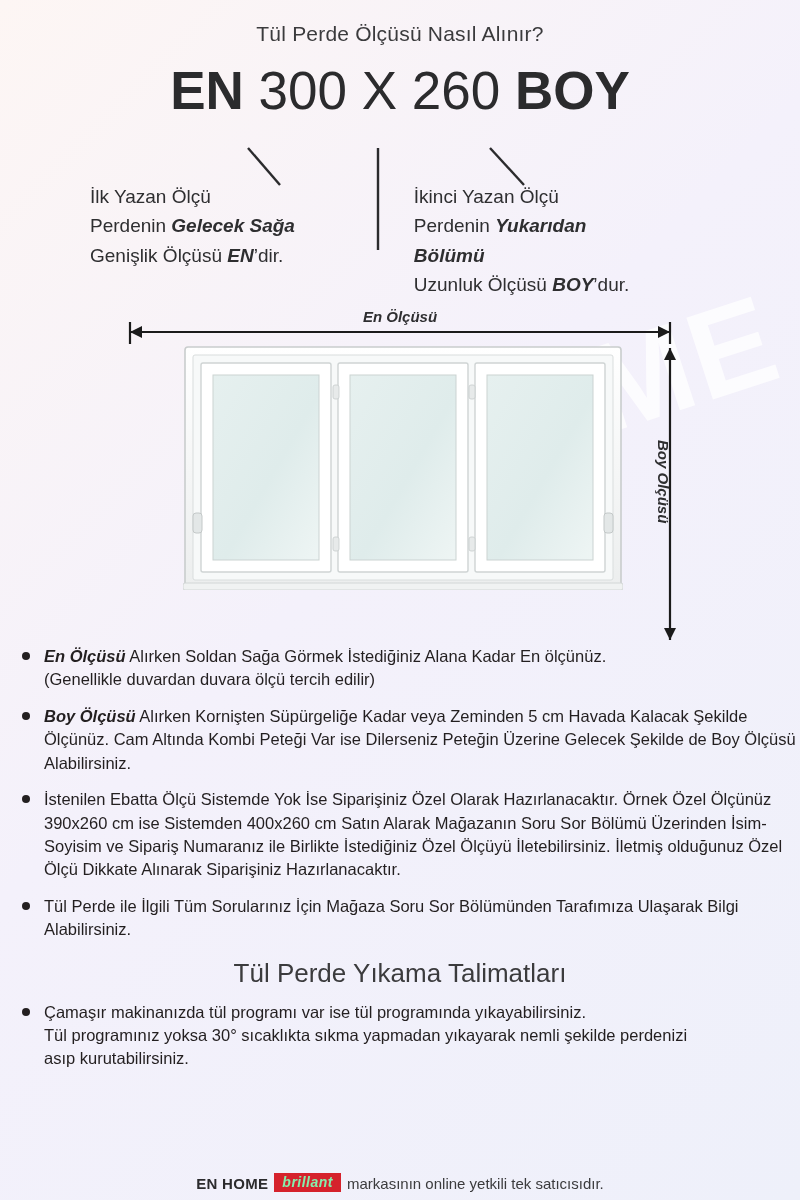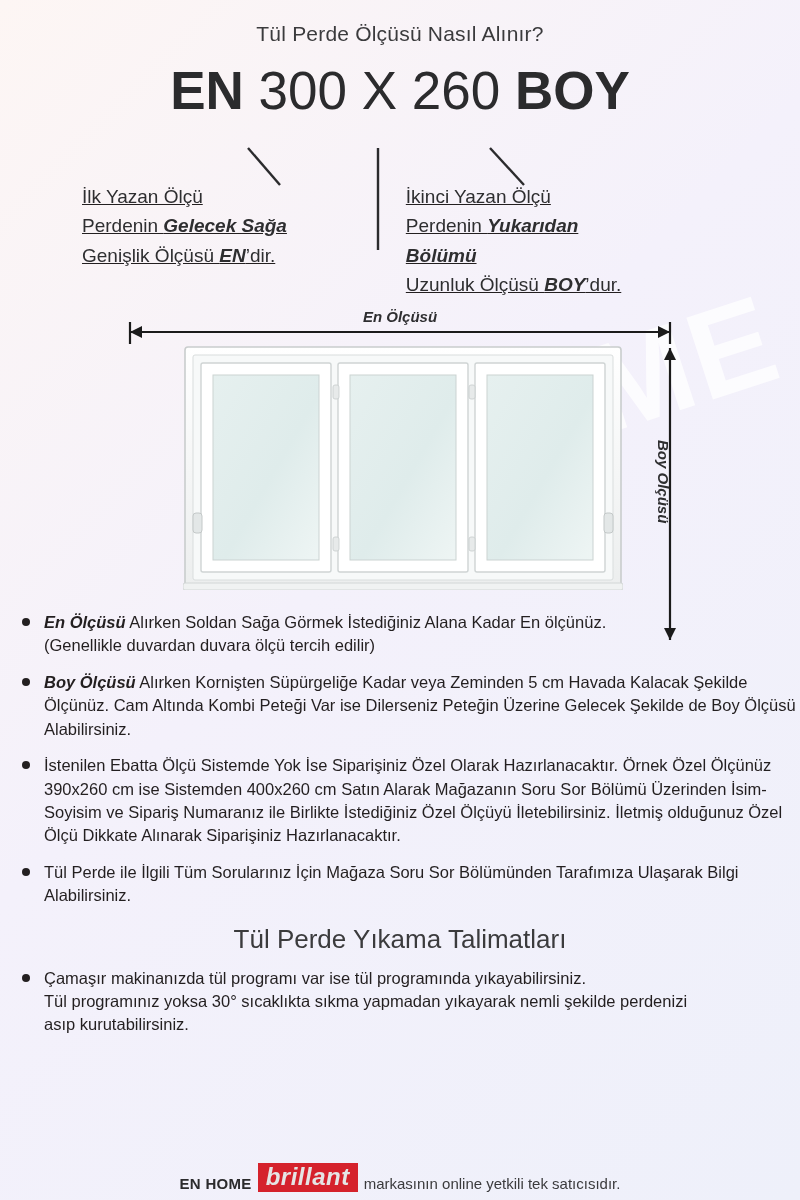--- a/index.html
+++ b/index.html
@@ -46,23 +46,22 @@
   }
   .headline .b { font-weight: bold; }
   .headline .l { font-weight: normal; }
 
   
   .connectors { position:absolute; left:0; top:130px; width:800px; height:120px; }
 
   
   .explain {
     position: absolute;
-    top: 182px; left: 4px; width: 648px;
+    top: 182px; left: 12px; width: 648px;
     display: flex;
-    text-decoration: underline;
   }
   .col {
     font-size: 19px;
     line-height: 1.55;
     color: #2e2e30;
   }
   .col.left { margin-left: 78px; width: 300px; }
   .col.right { margin-left: 100px; width: 330px; }
   .col i { font-style: italic; font-weight: bold; }
 
@@ -76,21 +75,21 @@
     position: absolute; left: 672px; top: 440px;
     font-size: 15px; font-style: italic; font-weight: bold; color:#2e2e30;
     transform: rotate(90deg); transform-origin: left top;
     white-space: nowrap;
   }
 
   
   .window-wrap { position:absolute; left:183px; top:345px; width:440px; height:245px; }
 
   
-  .content { position: absolute; top: 611px; left: 0; width: 800px; }
+  .content { position: absolute; top: 645px; left: 0; width: 800px; }
   ul.bullets { list-style: none; margin: 0; padding: 0; }
   ul.bullets > li {
     position: relative;
     padding-left: 44px;
     margin-bottom: 13px;
     font-size: 16.5px;
     line-height: 1.42;
     color: #231f20;
   }
   ul.bullets > li:before {
@@ -115,22 +114,22 @@
     position: absolute;
     bottom: 8px; left: 0; width: 800px;
     display: flex; align-items: flex-end; justify-content: center;
     gap: 6px;
     font-size: 15px;
     color: #3b3b3d;
   }
   .footer .enhome { font-weight: bold; color: #2b2b2d; letter-spacing:.3px;}
   .brand-box {
     background: #d5222c;
-    color: #e5e5e5;
-    font-size: 24px;
+    color: #86efac;
+    font-size: 14px;
     font-weight: bold;
     font-style: italic;
     padding: 2px 8px 3px 8px;
     line-height: 1;
     letter-spacing: .5px;
   }
 </style>
 </head>
 <body>
 

